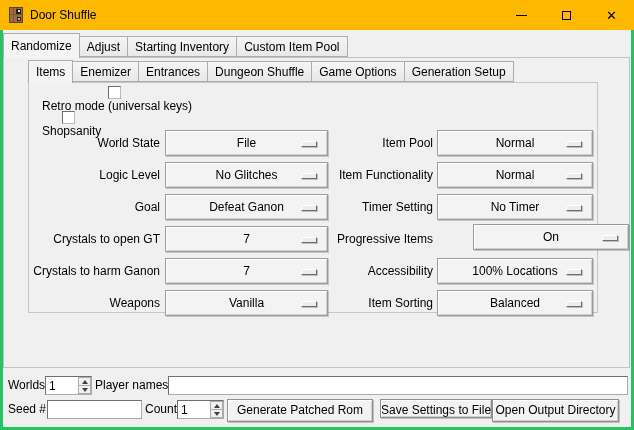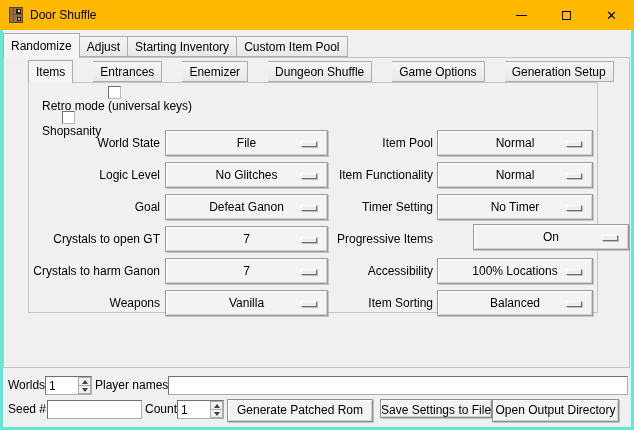--- a/index.html
+++ b/index.html
@@ -1,17 +1,17 @@
 <!DOCTYPE html>
 <html><head>
 <meta charset="utf-8">
 <style>
   html,body{margin:0;padding:0;background:#d7d7d7;}
   .win{
-    position:relative;width:634px;height:430px;background:#5eead4;
+    position:relative;width:634px;height:430px;background:#22c55e;
     font-family:"Liberation Sans",sans-serif;font-size:12px;color:#000;
     overflow:hidden;
   }
   .content{position:absolute;left:3px;top:30px;width:628px;height:397px;background:#F0F0F0;}
 
   
   .titlebar{position:absolute;left:0;top:0;width:634px;height:30px;background:#FFB900;display:flex;align-items:center;}
   .app-icon{width:16px;height:16px;margin-left:8px;display:inline-block;}
   .title{margin-left:6px;font-size:12px;color:#000;}
   .winbtns{position:absolute;right:0;top:0;height:30px;display:flex;}
@@ -20,21 +20,21 @@
   .glyph-max{width:9px;height:9px;border:1px solid #000;box-sizing:border-box;}
   .glyph-close{font-size:13px;line-height:13px;color:#000;}
 
   
   .outer-panel{position:absolute;left:3px;top:57px;width:627px;height:311px;background:#F0F0F0;border:1px solid #C2C2C2;box-sizing:border-box;}
   .inner-panel{position:absolute;left:28px;top:82px;width:570px;height:231px;background:#F0F0F0;border:1px solid #C6C6C6;box-sizing:border-box;}
 
   
   .tabrow{position:absolute;display:flex;align-items:flex-end;z-index:5;}
   .tabrow-outer{left:3px;top:33px;height:24px;}
-  .tabrow-inner{left:28px;top:60px;height:22px;gap:20px;}
+  .tabrow-inner{left:28px;top:60px;height:22px;}
   .tab{
     height:21px;line-height:21px;padding:0 7px;
     background:linear-gradient(#F5F5F5,#E8E8E8);
     border:1px solid #ACACAC;border-left:none;box-sizing:border-box;white-space:nowrap;cursor:default;
   }
   .tab:first-child{border-left:1px solid #ACACAC;text-align:center;}
   .tabrow-outer .tab.selected{height:25px;line-height:25px;}
   .tabrow-inner .tab.selected{height:23px;line-height:23px;}
   .tab.selected{
     background:#F4F4F4;border-bottom:none;margin-bottom:-1px;z-index:6;position:relative;
@@ -133,22 +133,22 @@
 
   <div class="tabrow tabrow-outer">
     <div class="tab selected">Randomize</div>
     <div class="tab">Adjust</div>
     <div class="tab">Starting Inventory</div>
     <div class="tab">Custom Item Pool</div>
   </div>
 
   <div class="tabrow tabrow-inner">
     <div class="tab selected">Items</div>
+    <div class="tab">Enemizer</div>
     <div class="tab">Entrances</div>
-    <div class="tab">Enemizer</div>
     <div class="tab">Dungeon Shuffle</div>
     <div class="tab">Game Options</div>
     <div class="tab">Generation Setup</div>
   </div>
 
   <div class="check-row" style="top:86px;">
     <div class="checkbox"></div>
     <span class="check-label">Retro mode (universal keys)</span>
   </div>
   <div class="check-row" style="top:111px;">

